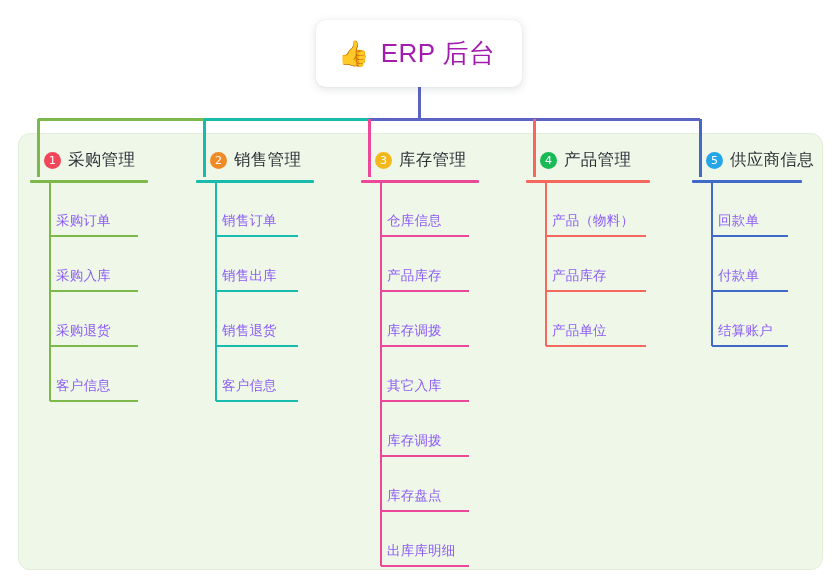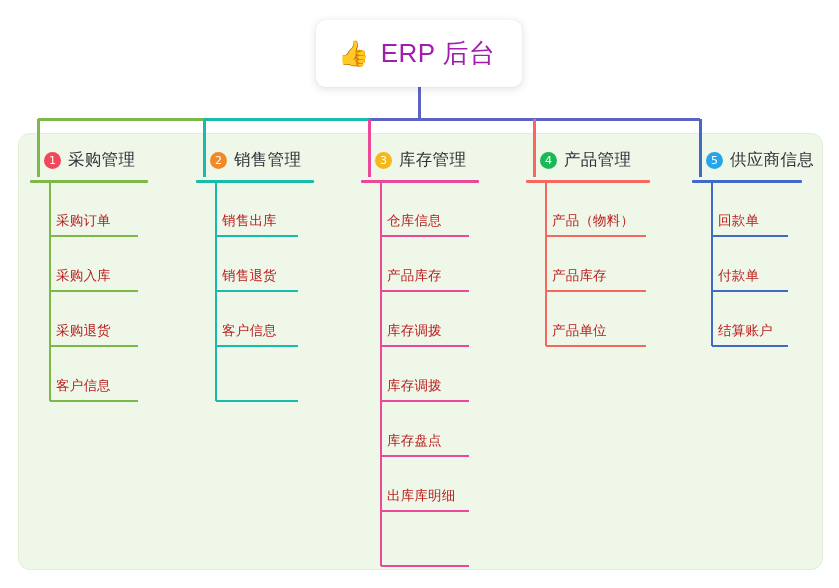--- a/index.html
+++ b/index.html
@@ -117,21 +117,21 @@
 
   .leaf {
     position: relative;
     height: 55px;
   }
   .leaf-label {
     position: absolute;
     left: 26px;
     bottom: 8px;
     font-size: 13.5px;
-    color: #b91c1c;
+    color: #8b5cf6;
     white-space: nowrap;
     letter-spacing: 0.2px;
   }
 </style>
 </head>
 <body>
 
 <div id="canvas">
 
   <div class="panel"></div>
@@ -202,20 +202,23 @@
           <span class="leaf-label">客户信息</span>
         </div>
       </div>
       <div class="col" style="left: 196px; top: 148px;">
         <div class="col-head">
           <span class="badge" style="background: rgb(240, 138, 38);">2</span>
           <span class="col-title">销售管理</span>
         </div>
         <div class="col-rule" style="background: rgb(24, 188, 172); width: 118px;"></div>
         <div class="leaf">
+          <span class="leaf-label">销售订单</span>
+        </div>
+        <div class="leaf">
           <span class="leaf-label">销售出库</span>
         </div>
         <div class="leaf">
           <span class="leaf-label">销售退货</span>
         </div>
         <div class="leaf">
           <span class="leaf-label">客户信息</span>
         </div>
       </div>
       <div class="col" style="left: 361px; top: 148px;">
@@ -227,20 +230,23 @@
         <div class="leaf">
           <span class="leaf-label">仓库信息</span>
         </div>
         <div class="leaf">
           <span class="leaf-label">产品库存</span>
         </div>
         <div class="leaf">
           <span class="leaf-label">库存调拨</span>
         </div>
         <div class="leaf">
+          <span class="leaf-label">其它入库</span>
+        </div>
+        <div class="leaf">
           <span class="leaf-label">库存调拨</span>
         </div>
         <div class="leaf">
           <span class="leaf-label">库存盘点</span>
         </div>
         <div class="leaf">
           <span class="leaf-label">出库库明细</span>
         </div>
       </div>
       <div class="col" style="left: 526px; top: 148px;">

